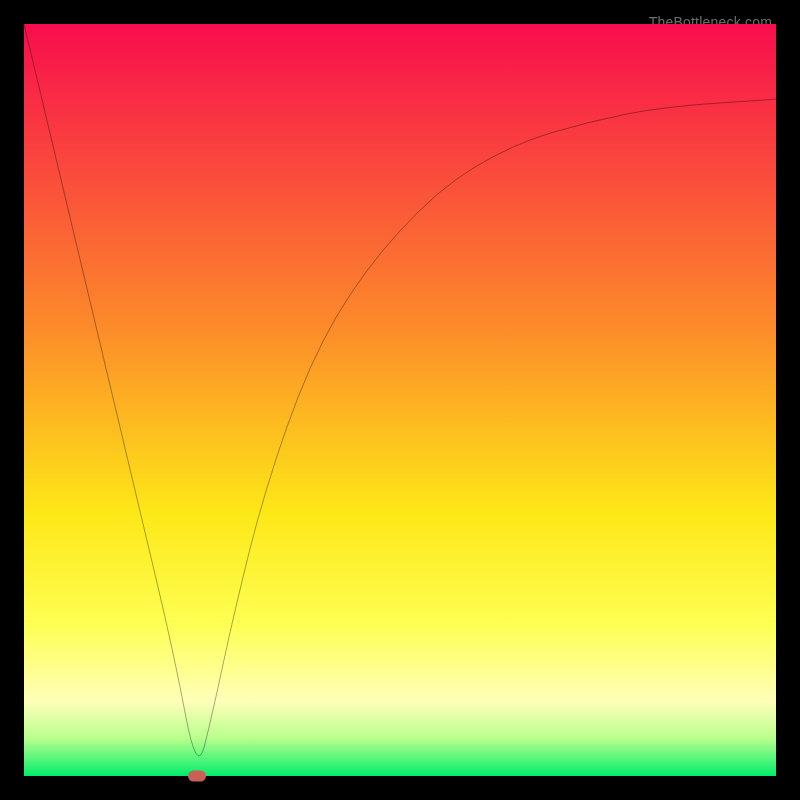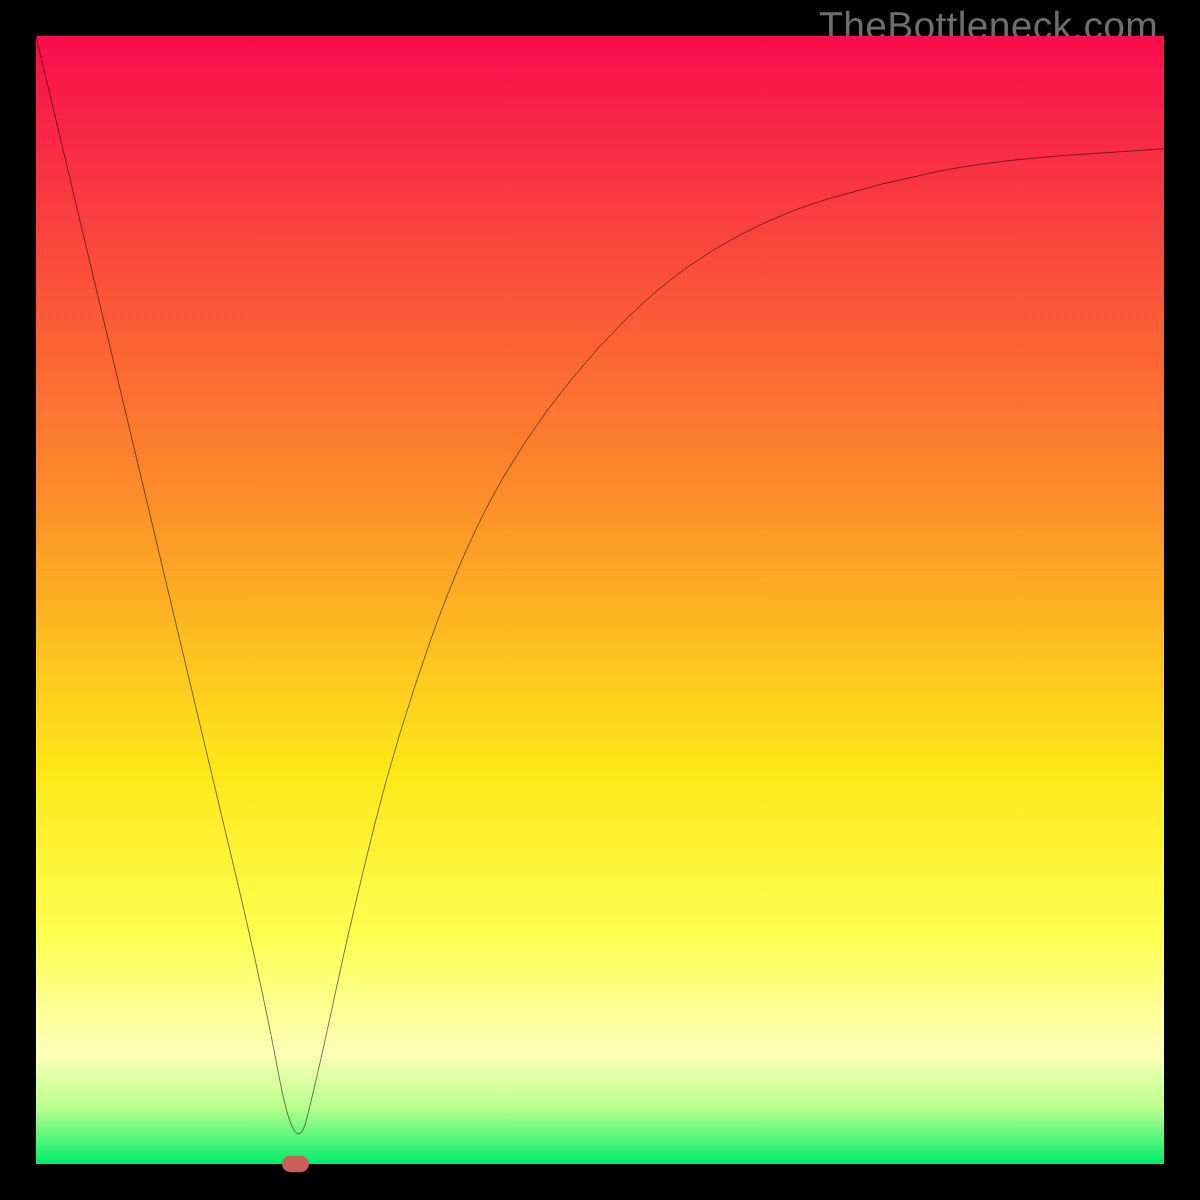--- a/index.html
+++ b/index.html
@@ -21,24 +21,24 @@
   }
   .gradient {
     position: absolute;
     left: 0;
     top: 0;
     width: 100%;
     height: 100%;
   }
   .watermark {
     position: absolute;
-    top: 2px;
+    top: 14px;
     right: 28px;
     color: #6e6e6e;
-    font-size: 26px;
+    font-size: 14px;
     letter-spacing: 0.2px;
     font-weight: 500;
     user-select: none;
   }
   svg.curve {
     position: absolute;
     left: 0;
     top: 0;
     width: 100%;
     height: 100%;

